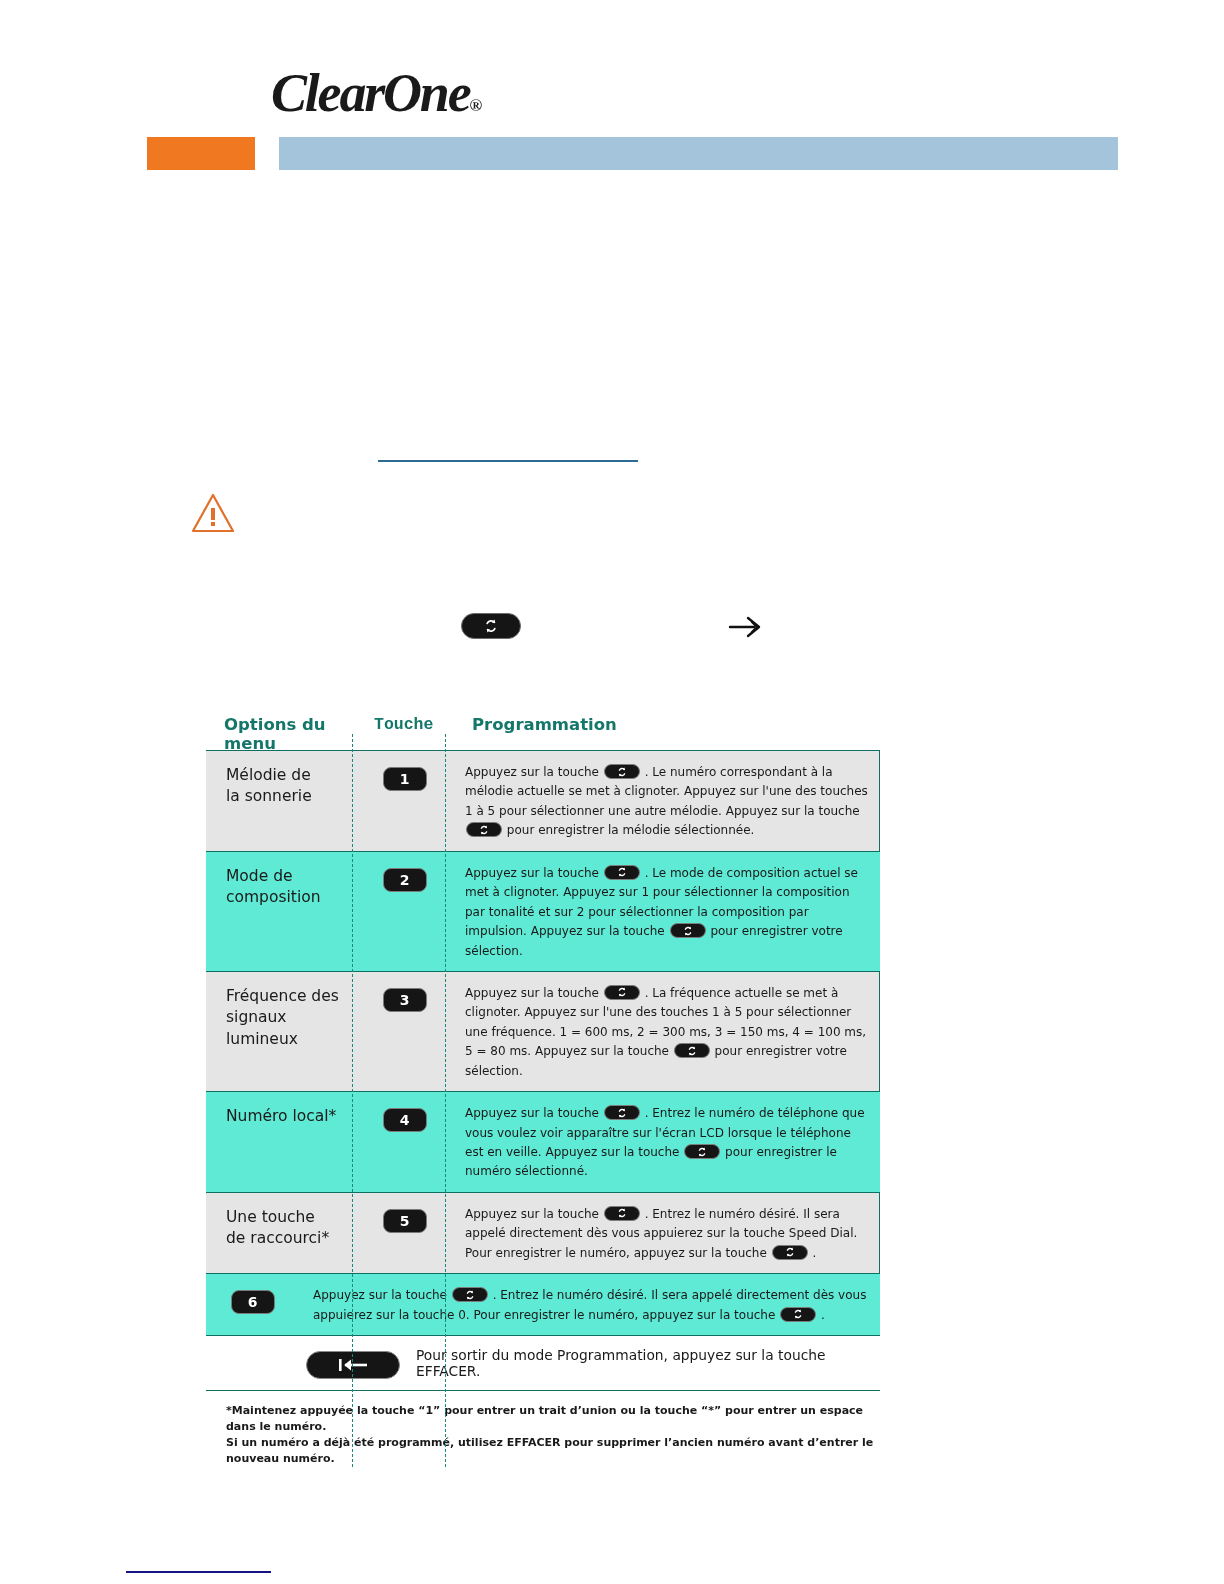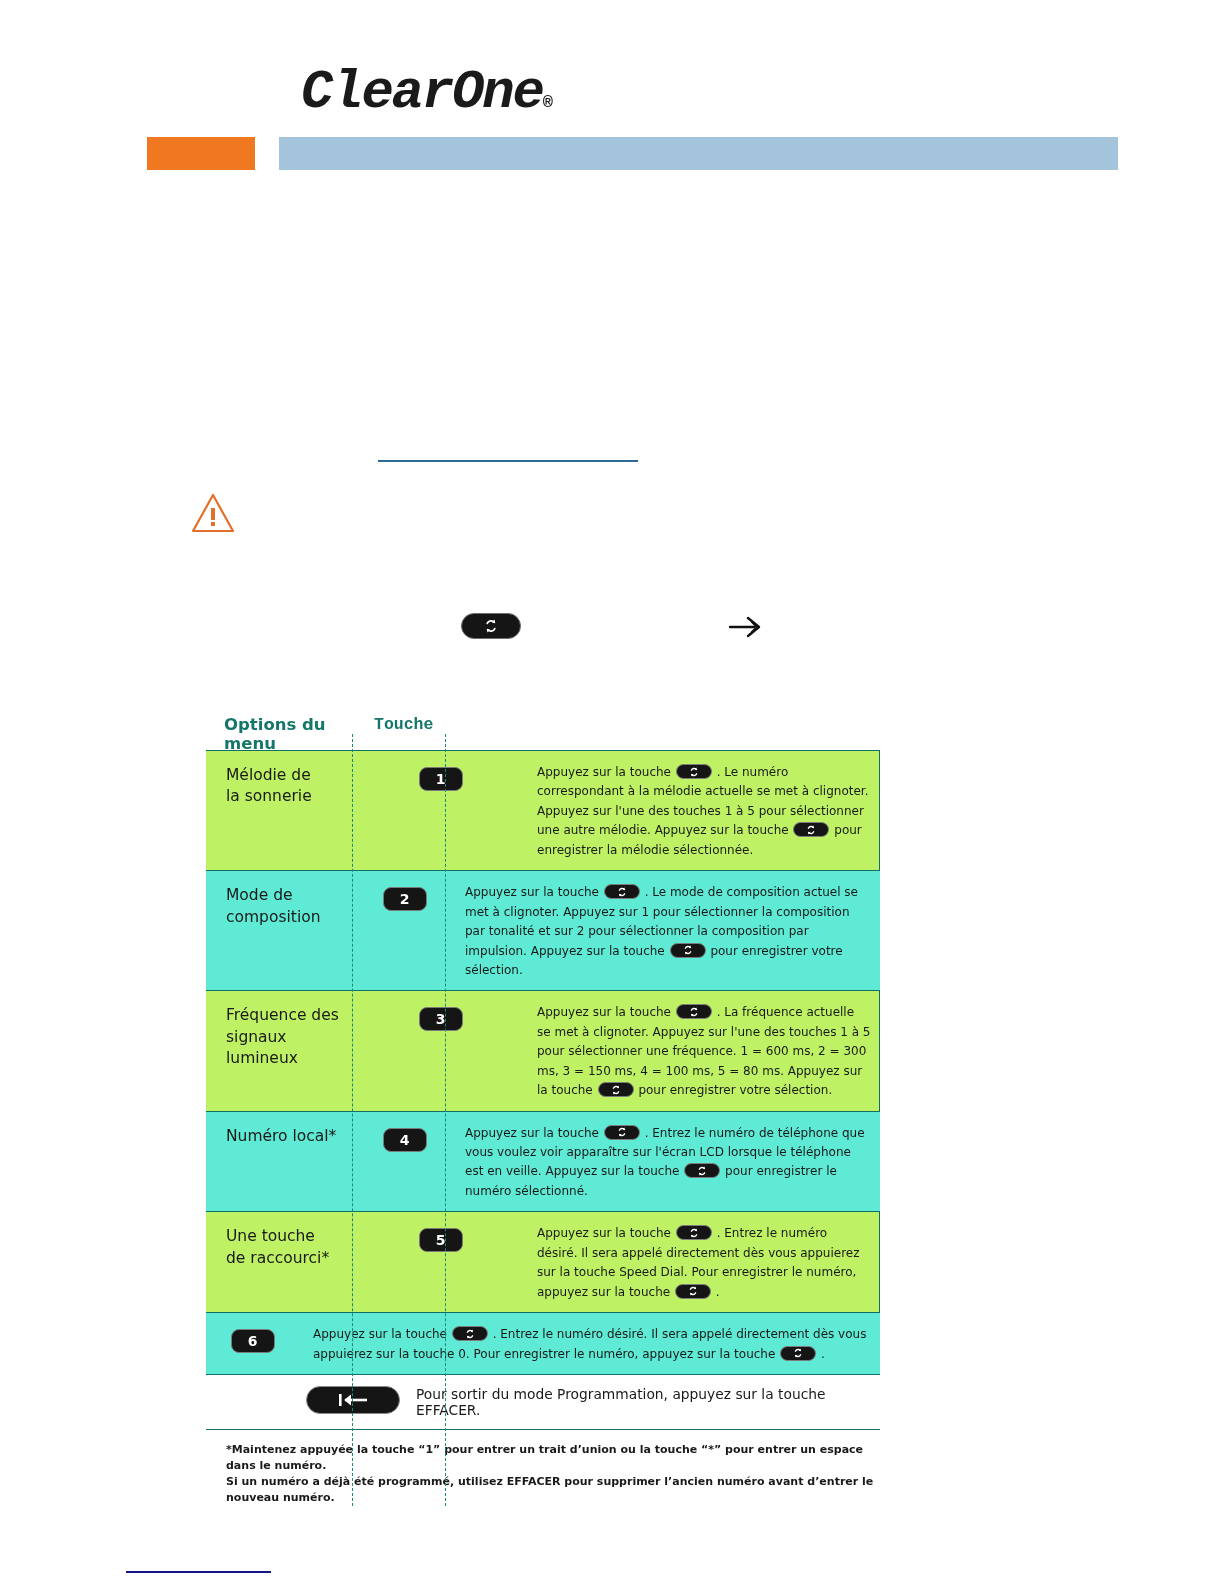--- a/index.html
+++ b/index.html
@@ -11,23 +11,23 @@
     width: 1224px;
     height: 1584px;
     position: relative;
     font-family: "DejaVu Sans", sans-serif;
     overflow: hidden;
   }
 
   
   #brand-logo {
     position: absolute;
-    left: 301px;
+    left: 271px;
     top: 62px;
-    font-family: Liberation Mono, monospace;
+    font-family: Liberation Serif, serif;
     font-weight: 700;
     font-style: italic;
     font-size: 54px;
     letter-spacing: -2.2px;
     color: #1a1a1a;
     white-space: nowrap;
   }
   #brand-logo .reg {
     font-size: 17px;
     font-style: normal;
@@ -135,22 +135,21 @@
   #vdash-1 { left: 146px; }
   #vdash-2 { left: 239px; }
 
   .trow {
     display: flex;
     position: relative;
     box-sizing: border-box;
     border-bottom: 1.6px solid #0F6F63;
   }
   .trow.highlight {
-    background: #bef264;
-    gap: 36px;
+    background: #e5e5e5;
   }
   .trow.highlight .cell-c { border-right: 1.6px solid #0F6F63; }
   .trow.plain { background: #5eead4; }
 
   .cell-a {
     width: 152px;
     padding: 14px 8px 14px 20px;
     box-sizing: border-box;
     font-size: 15.5px;
     color: #1a1a1a;
@@ -202,21 +201,21 @@
   .inline-key svg {
     position: absolute;
     left: 50%;
     top: 50%;
     transform: translate(-50%, -50%);
   }
 
   
   #exit-row {
     display: flex;
-    align-items: flex-start;
+    align-items: flex-end;
     padding: 11px 0 11px 100px;
     border-bottom: 1.6px solid #0F6F63;
     box-sizing: border-box;
   }
   #clear-key {
     width: 94px;
     height: 28px;
     background: #151515;
     border: 1.8px solid #8a8a8a;
     border-radius: 999px;
@@ -284,20 +283,21 @@
     <path d="M22 6 L33 15 L22 24" fill="none" stroke="#111" stroke-width="2.4" stroke-linejoin="round" stroke-linecap="round"></path>
     <path d="M26 10 L31 15 L26 20" fill="none" stroke="#111" stroke-width="2.2" stroke-linejoin="round" stroke-linecap="round"></path>
   </svg>
 </div>
 
 <div id="menu-table">
 
   <div class="thead">
     <div class="th col-a">Options du menu</div>
     <div class="th col-b">Touche</div>
+    <div class="th col-c">Programmation</div>
   </div>
 
   <div id="table-body">
     <div class="vdash" id="vdash-1"></div>
     <div class="vdash" id="vdash-2"></div>
 
   <div class="trow highlight">
         <div class="cell-a">
           <div>Mélodie de</div>
           <div>la sonnerie</div>

